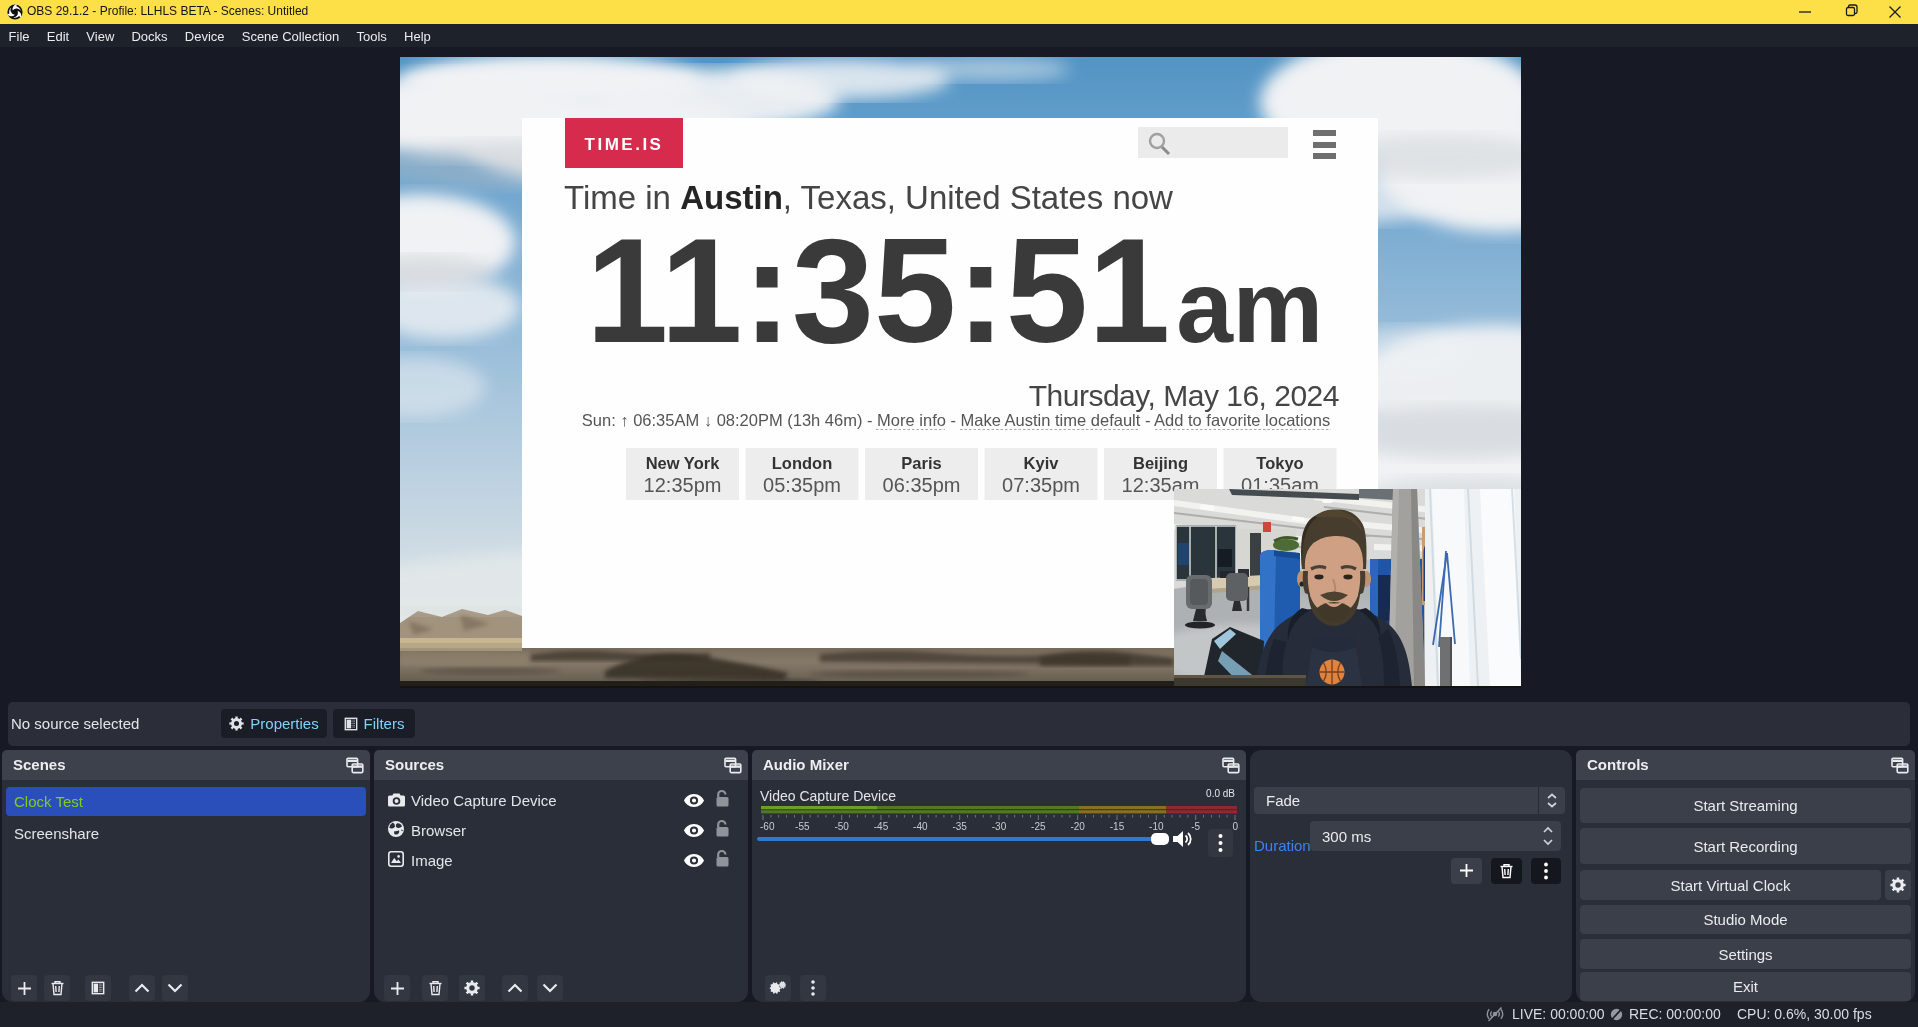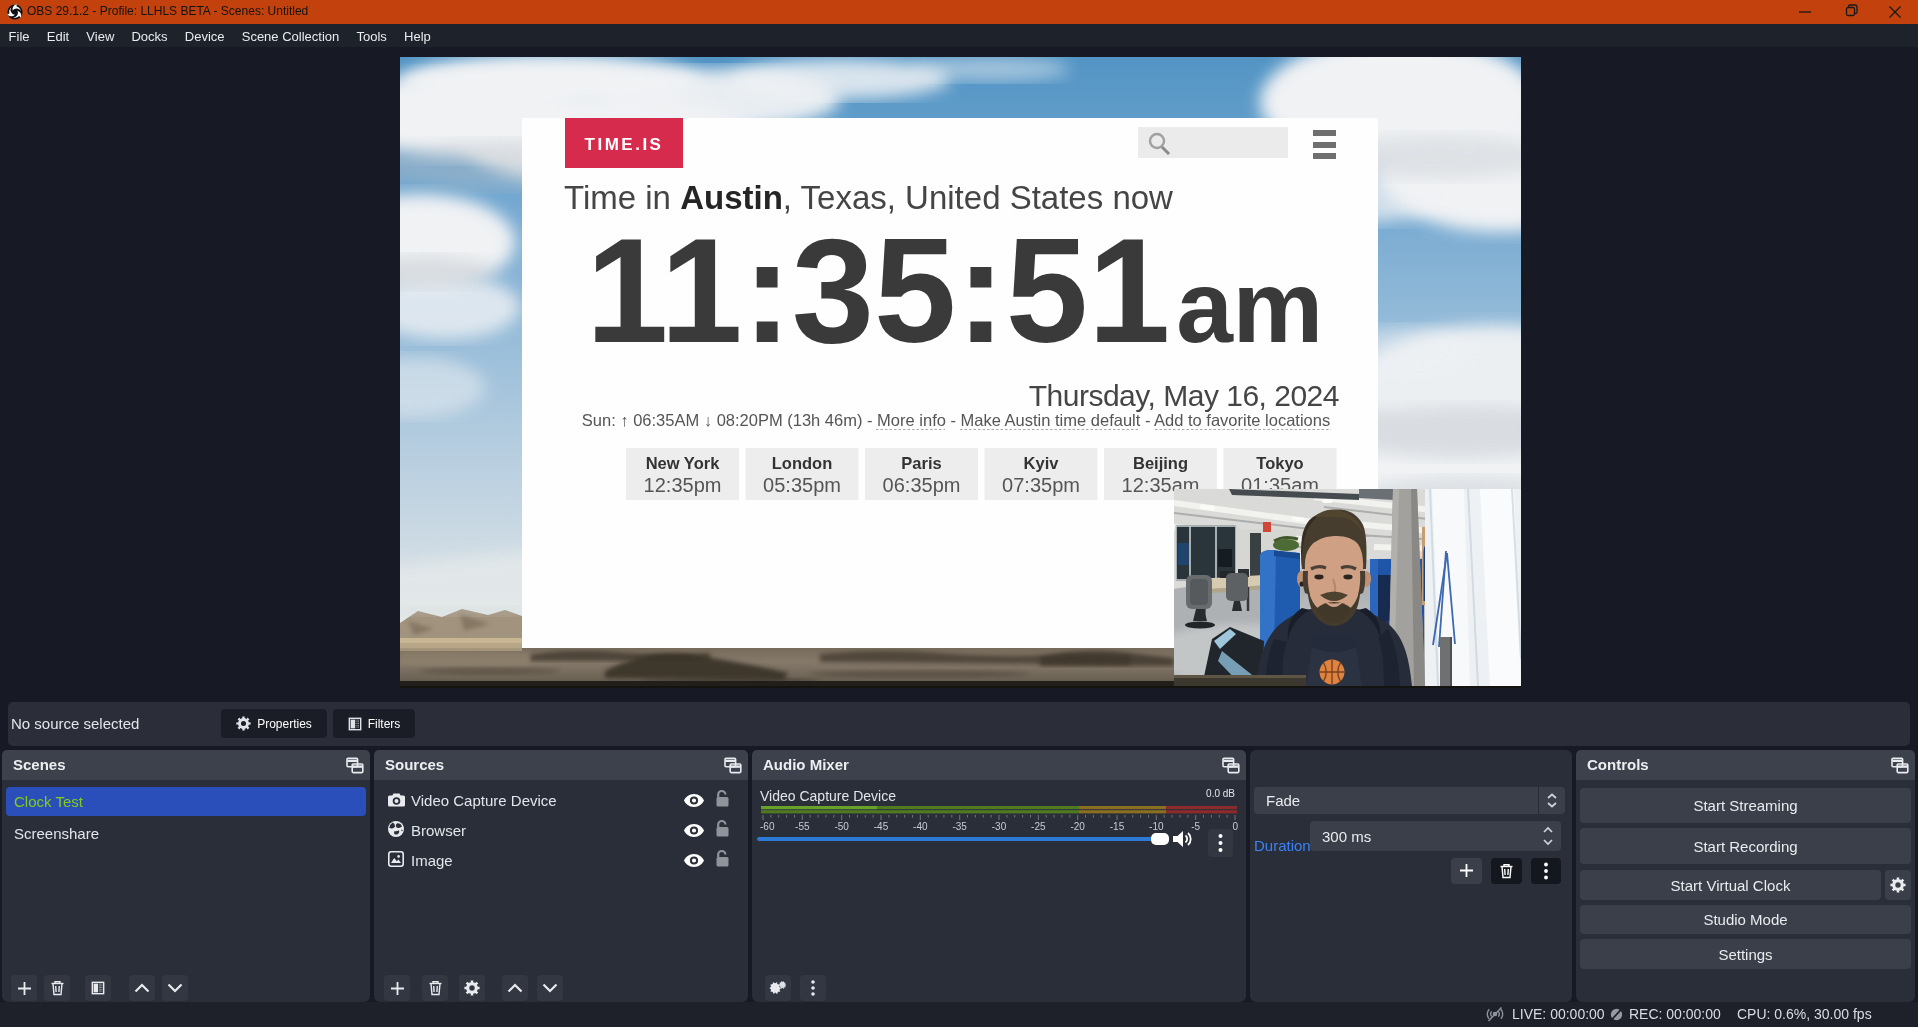--- a/index.html
+++ b/index.html
@@ -1,29 +1,29 @@
 <!DOCTYPE html>
 <html><head>
 <meta charset="utf-8">
 <style>
 *{margin:0;padding:0;box-sizing:border-box}
 html,body{width:1918px;height:1027px;overflow:hidden;background:#171a24;font-family:"Liberation Sans",sans-serif}
 
-.titlebar{position:absolute;left:0;top:0;width:1918px;height:24px;background:#c2410c;color:#141414;font-size:12px}
+.titlebar{position:absolute;left:0;top:0;width:1918px;height:24px;background:#fde047;color:#141414;font-size:12px}
 .titlebar .ttext{position:absolute;left:27px;top:4px}
 
 .menubar{position:absolute;left:0;top:24px;width:1918px;height:23px;background:#1e222a;color:#e9ebee;font-size:13px;white-space:nowrap}
 .menubar span{display:inline-block;padding:3px 8.6px 0 8.6px;line-height:20px}
 
 .preview{position:absolute;left:0;top:47px;width:1918px;height:655px;background:#171a24}
 
 .srcbar{position:absolute;left:8px;top:702px;width:1902px;height:44px;background:#2b2e39;border-radius:5px;color:#e2e5e9;font-size:15px}
-.srcbtn{position:absolute;background:#1a1d26;border-radius:4px;color:#ffffff;font-size:12px;display:flex;align-items:center;justify-content:center;gap:6px}
-
-.panel{position:absolute;top:750px;height:252px;background:#2a2e39;border-radius:6px}
+.srcbtn{position:absolute;background:#1a1d26;border-radius:4px;color:#7dd3fc;font-size:15px;display:flex;align-items:center;justify-content:center;gap:6px}
+
+.panel{position:absolute;top:750px;height:252px;background:#2a2e39;border-radius:11px}
 .phead{position:absolute;left:0;top:0;right:0;height:30px;background:#3d414b;border-radius:5px 5px 0 0;color:#eceef1;font-size:15px;font-weight:bold;line-height:30px;padding-left:11px}
 .pop{position:absolute;top:6px;width:18px;height:18px}
 .rowtext{color:#e2e5e9;font-size:15px}
 .tbtn{position:absolute;width:26px;height:26px;top:975px;background:#333741;border-radius:4px;display:flex;align-items:center;justify-content:center}
 
 .cbtn{position:absolute;left:4px;width:331px;background:#3a3f49;border-radius:4px;color:#e9ebee;font-size:15px;display:flex;align-items:center;justify-content:center}
 
 .statusbar{position:absolute;left:0;top:1002px;width:1918px;height:25px;background:#1e212a;color:#d8dce2;font-size:14px}
 .statusbar .item{position:absolute;top:4px}
 </style>
@@ -605,20 +605,21 @@
  <div class="cbtn" style="top:78px;height:36px">Start Recording</div>
  <div class="cbtn" style="top:38px;height:35px">Start Streaming</div>
  <div class="cbtn" style="top:120px;height:30px;width:301px">Start Virtual Clock</div>
  <div class="cbtn" style="top:120px;height:30px;left:309px;width:26px">
   <svg width="16" height="16" viewBox="0 0 16 16">
         <path fill="#e9ebee" fill-rule="evenodd" d="M15.58 6.65 L15.58 9.35 L13.79 9.15 L12.91 11.28 L14.32 12.40 L12.40 14.32 L11.28 12.91 L9.15 13.79 L9.35 15.58 L6.65 15.58 L6.85 13.79 L4.72 12.91 L3.60 14.32 L1.68 12.40 L3.09 11.28 L2.21 9.15 L0.42 9.35 L0.42 6.65 L2.21 6.85 L3.09 4.72 L1.68 3.60 L3.60 1.68 L4.72 3.09 L6.85 2.21 L6.65 0.42 L9.35 0.42 L9.15 2.21 L11.28 3.09 L12.40 1.68 L14.32 3.60 L12.91 4.72 L13.79 6.85 Z M10.70 8.00 A2.7 2.7 0 1 0 5.30 8.00 A2.7 2.7 0 1 0 10.70 8.00 Z"></path>
       </svg>
  </div>
  <div class="cbtn" style="top:155px;height:29px">Studio Mode</div>
  <div class="cbtn" style="top:189px;height:30px">Settings</div>
+ <div class="cbtn" style="top:222px;height:29px">Exit</div>
 </div>
 
 <div class="tbtn" style="left:11px">
     <svg width="15" height="15" viewBox="0 0 15 15">
       <path d="M7.5 1 v13 M1 7.5 h13" stroke="#e8eaee" stroke-width="1.8"></path>
     </svg>
   </div>
 <div class="tbtn" style="left:44px">
     <svg width="15" height="16" viewBox="0 0 15 16">
       <g fill="none" stroke="#e8eaee" stroke-width="1.4">

